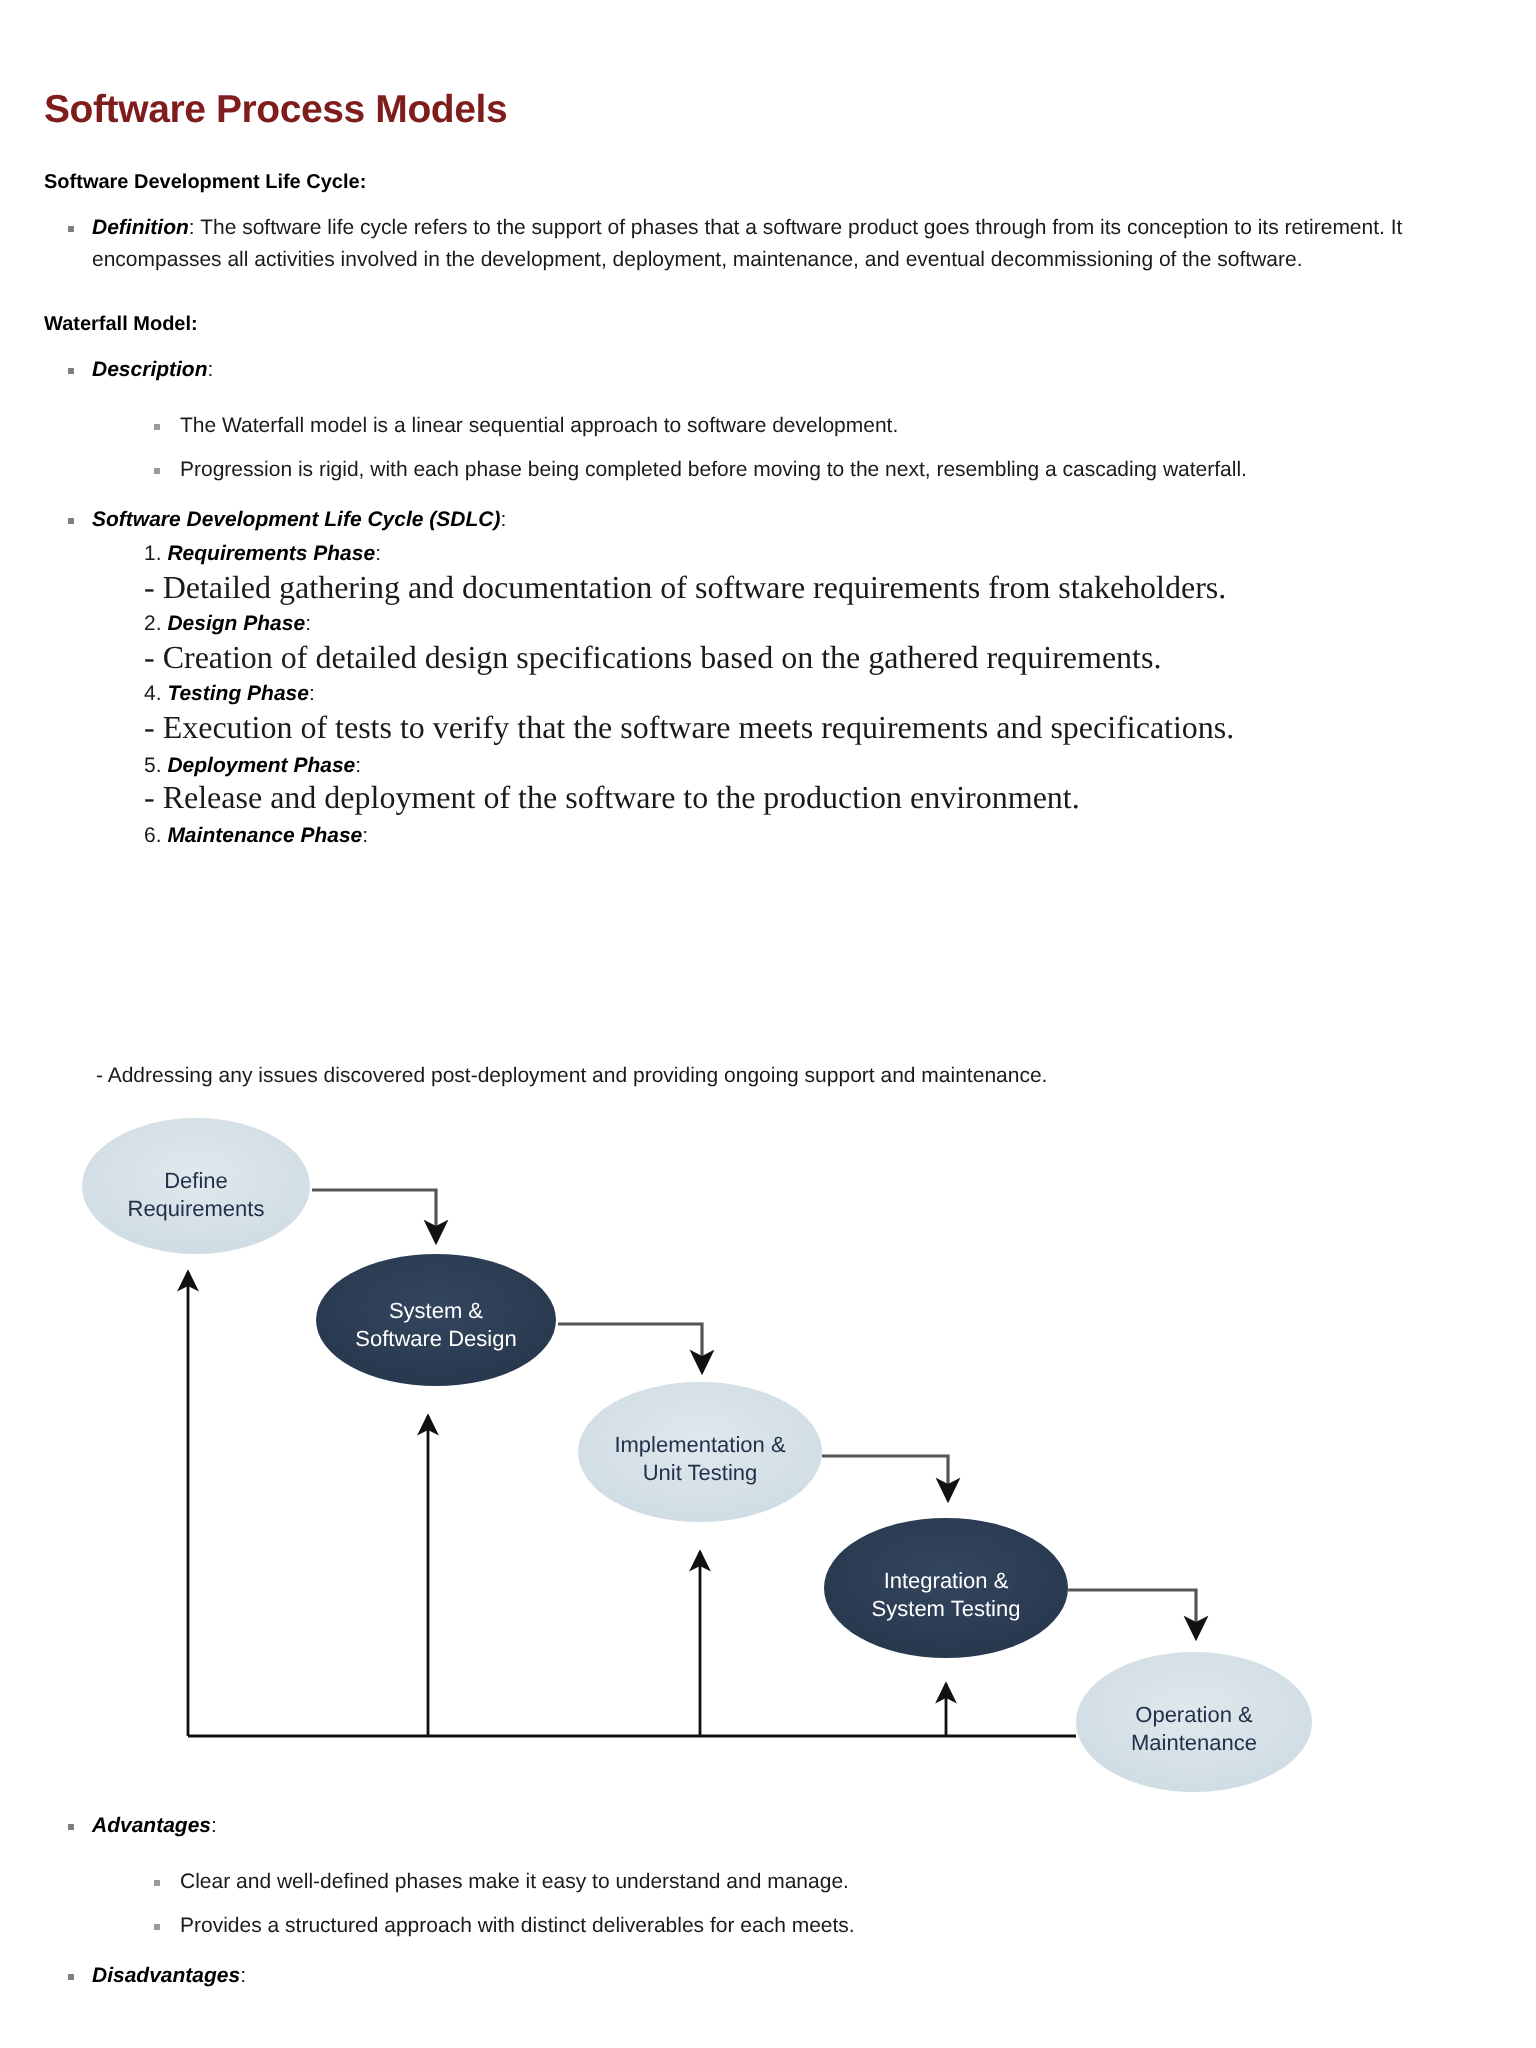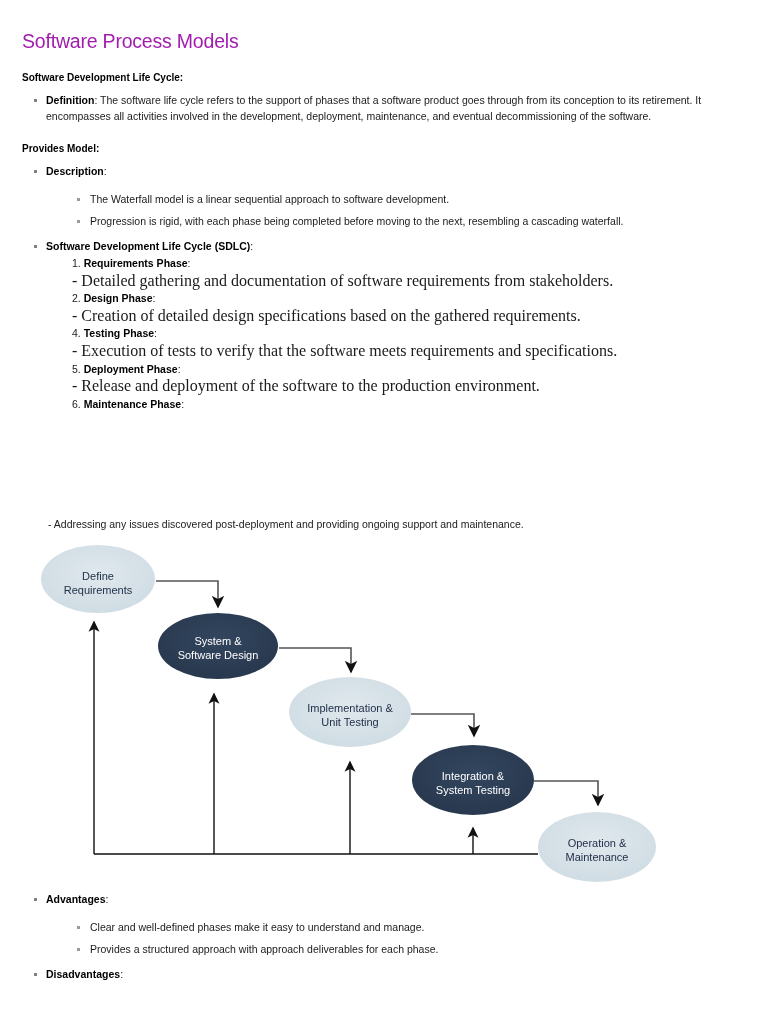--- a/index.html
+++ b/index.html
@@ -18,25 +18,25 @@
   }
   .page {
     position: relative;
     width: 768px;
     height: 1024px;
     box-sizing: border-box;
     padding: 0 22px;
   }
   h1.doc-title {
     font-size: 19.5px;
-    font-weight: normal;
+    font-weight: bold;
     margin: 0;
-    padding-top: 30px;
+    padding-top: 44px;
     letter-spacing: -0.2px;
-    color: #a21caf;
+    color: #7f1d1d;
   }
   .section-head {
     font-size: 10px;
     font-weight: bold;
     margin-top: 19px;
     color: #000;
   }
   ul {
     margin: 0;
     padding: 0;
@@ -70,21 +70,21 @@
   li.lvl2::before {
     content: "";
     position: absolute;
     left: 9px;
     top: 7px;
     width: 3px;
     height: 3px;
     background: #9a9a9a;
   }
   .sub-list { margin-top: 12px; margin-left: 22px; }
-  b, .b { font-weight: bold; color: #000; }
+  b, .b { font-weight: bold; color: #000; font-style: italic; }
   .phase-line {
     font-size: 10.5px;
     line-height: 16.6px;
     margin-top: 1px;
     padding-left: 26px;
     color: #1a1a1a;
   }
   .phase-desc {
     font-size: 16px;
     line-height: 16.6px;
@@ -120,21 +120,21 @@
 <div class="page">
 
   <h1 class="doc-title">Software Process Models</h1>
 
   <div class="section-head">Software Development Life Cycle:</div>
 
   <ul>
     <li class="lvl1"><span class="b">Definition</span><span>:</span><span> The software life cycle refers to the support of phases that a software product goes through from its conception to its retirement. It encompasses all activities involved in the development, deployment, maintenance, and eventual decommissioning of the software.</span></li>
   </ul>
 
-  <div class="section-head">Provides Model:</div>
+  <div class="section-head">Waterfall Model:</div>
 
   <ul>
     <li class="lvl1"><span class="b">Description</span><span>:</span>
       <ul class="sub-list">
         <li class="lvl2">The Waterfall model is a linear sequential approach to software development.</li>
         <li class="lvl2">Progression is rigid, with each phase being completed before moving to the next, resembling a cascading waterfall.</li>
       </ul>
     </li>
     <li class="lvl1"><span class="b">Software Development Life Cycle (SDLC)</span><span>:</span>
 
@@ -219,21 +219,21 @@
         <text class="node-label label-dark" x="599" y="885">Operation &amp;</text>
         <text class="node-label label-dark" x="599" y="899">Maintenance</text>
       </g>
     </svg>
   </div>
 
   <ul>
     <li class="lvl1"><span class="b">Advantages</span><span>:</span>
       <ul class="sub-list">
         <li class="lvl2">Clear and well-defined phases make it easy to understand and manage.</li>
-        <li class="lvl2">Provides a structured approach with approach deliverables for each phase.</li>
+        <li class="lvl2">Provides a structured approach with distinct deliverables for each meets.</li>
       </ul>
     </li>
     <li class="lvl1"><span class="b">Disadvantages</span><span>:</span>
       
     </li>
   </ul>
 
 </div>
 
 </body></html>

